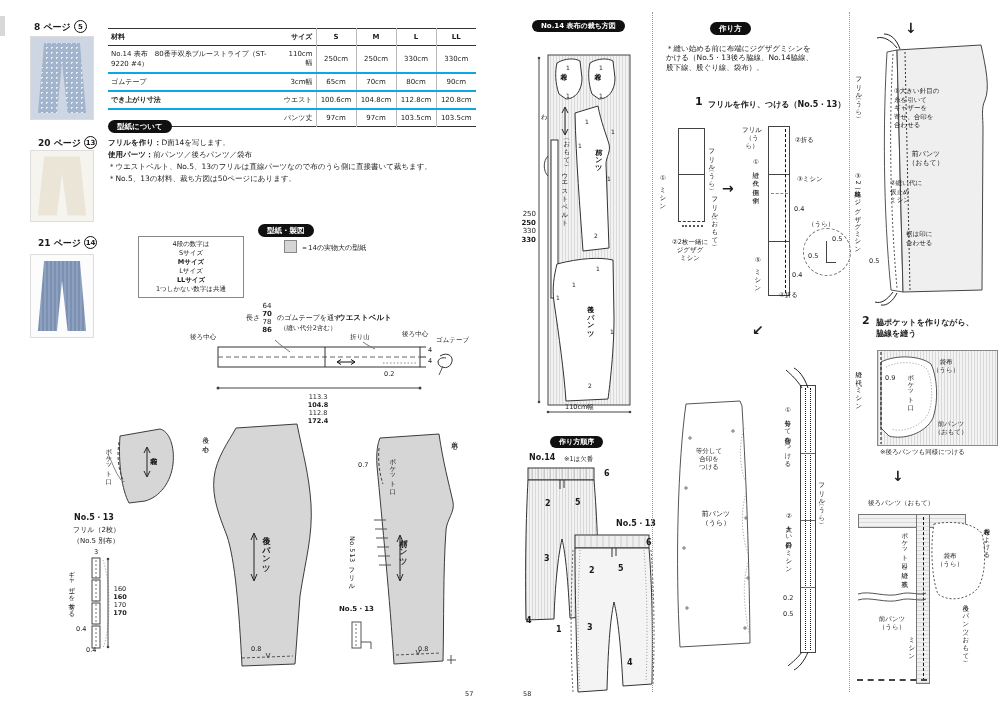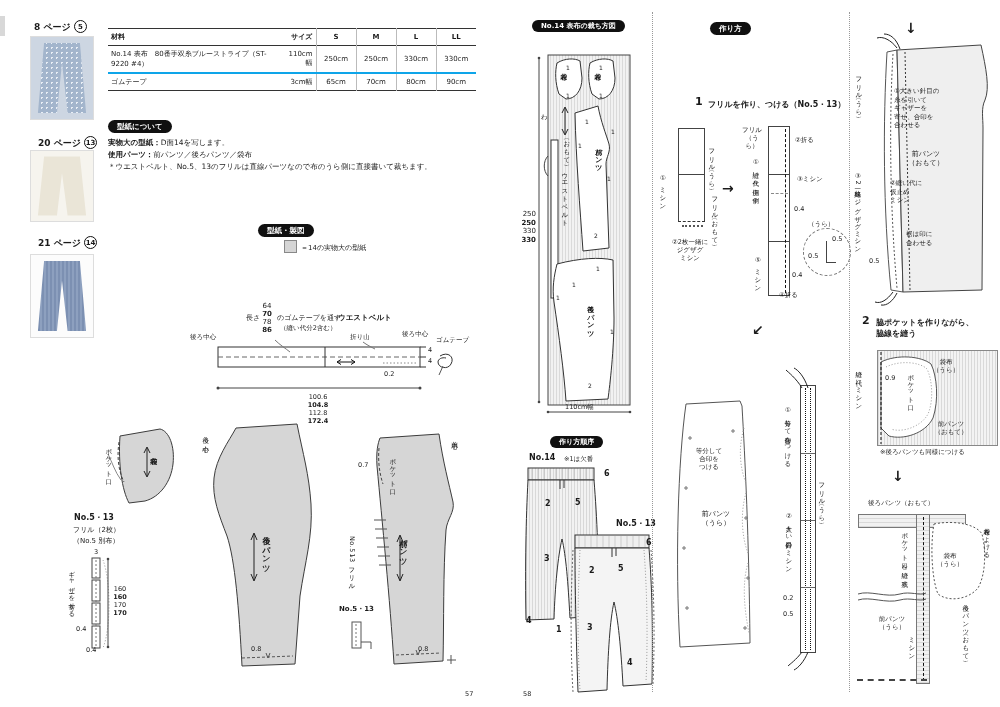--- a/index.html
+++ b/index.html
@@ -79,29 +79,54 @@
       <td class="v">330cm</td>
     </tr>
     <tr>
       <td class="nm">ゴムテープ</td>
       <td class="sp">3cm幅</td>
       <td class="v">65cm</td>
       <td class="v">70cm</td>
       <td class="v">80cm</td>
       <td class="v">90cm</td>
     </tr>
+    <tr class="th2">
+      <td class="nm b">でき上がり寸法</td>
+      <td class="sp">ウエスト</td>
+      <td class="v">100.6cm</td>
+      <td class="v">104.8cm</td>
+      <td class="v">112.8cm</td>
+      <td class="v">120.8cm</td>
+    </tr>
+    <tr>
+      <td class="nm"></td>
+      <td class="sp">パンツ丈</td>
+      <td class="v">97cm</td>
+      <td class="v">97cm</td>
+      <td class="v">103.5cm</td>
+      <td class="v">103.5cm</td>
+    </tr>
   </tbody>
     </table>
 
   <div class="pill abs" style="left:108px;top:120px">型紙について</div>
-  <div class="abs f75" style="left:108px;top:138px"><span class="b">実物大の型紙：</span><span>D面14を写します。</span></div>
+  <div class="abs f75" style="left:108px;top:138px"><span class="b">フリルを作り：</span><span>D面14を写します。</span></div>
   <div class="abs f75" style="left:108px;top:150px"><span class="b">使用パーツ：</span><span>前パンツ／後ろパンツ／袋布</span></div>
   <div class="abs f75" style="left:108px;top:162px;width:400px">＊ウエストベルト、No.5、13のフリルは直線パーツなので布のうら側に直接書いて裁ちます。</div>
+  <div class="abs f75" style="left:108px;top:174px;width:400px">＊No.5、13の材料、裁ち方図は50ページにあります。</div>
 
   <div class="pill abs" style="left:258px;top:224px">型紙・製図</div>
+  <div class="sizebox abs" style="left:138px;top:236px;width:106px">
+    <div>4段の数字は</div>
+    <div>Sサイズ</div>
+    <div class="b">Mサイズ</div>
+    <div>Lサイズ</div>
+    <div class="b">LLサイズ</div>
+    <div>1つしかない数字は共通</div>
+  </div>
   <div class="abs" style="left:284px;top:240px;width:13px;height:13px;background:#d5d5d5;border:1px solid #888"></div>
   <div class="abs f7" style="left:301px;top:243px">＝14の実物大の型紙</div>
 
   <svg style="left:185px;top:290px" width="290" height="125" viewBox="0 0 290 125">
     <rect x="33" y="57" width="202" height="20" fill="#fff" stroke="#333"></rect>
     <line x1="33" y1="67" x2="235" y2="67" stroke="#666" stroke-dasharray="5,3"></line>
     <line x1="140" y1="57" x2="140" y2="77" stroke="#333"></line>
     <path d="M152,72 h18 M152,72 l4,-2.5 M152,72 l4,2.5 M170,72 l-4,-2.5 M170,72 l-4,2.5" stroke="#111" fill="none"></path>
     <line x1="198" y1="73" x2="233" y2="73" stroke="#888" stroke-dasharray="1.5,2"></line>
     <path d="M235,57 h6 M235,67 h6 M235,77 h6" stroke="#333"></path>
@@ -124,21 +149,21 @@
   <div class="abs f65" style="left:280px;top:324px">（縫い代分2含む）</div>
   <div class="abs f75 b" style="left:338px;top:313px">ウエストベルト</div>
   <div class="abs f65" style="left:190px;top:333px">後ろ中心</div>
   <div class="abs f65" style="left:350px;top:333px">折り山</div>
   <div class="abs f65" style="left:402px;top:330px">後ろ中心</div>
   <div class="abs f65" style="left:436px;top:336px">ゴムテープ</div>
   <div class="abs f65" style="left:428px;top:346px">4</div>
   <div class="abs f65" style="left:428px;top:357px">4</div>
   <div class="abs f65" style="left:384px;top:370px">0.2</div>
   <div class="abs f65 ctr leadnum" style="left:300px;top:393px;width:36px">
-    <div>100.6</div>
+    <div>113.3</div>
     <div class="b">104.8</div>
     <div>112.8</div>
     <div class="b">172.4</div>
   </div>
 
   <svg style="left:90px;top:420px" width="380" height="285" viewBox="0 0 380 285">
     <path d="M30,16 L70,9 C79,11 85,26 83,44 C81,62 70,77 55,81 L39,83 C32,70 28,44 30,16 Z" fill="#d6d6d6" stroke="#3c3c3c"></path>
     <path d="M57,28 v28 M54,33 l3,-6 3,6 M54,51 l3,6 3,-6" stroke="#222" fill="none"></path>
     <path d="M29,22 C27,36 28,50 34,62" stroke="#444" stroke-dasharray="3,2" fill="none"></path>
     <path d="M18,34 C22,42 25,52 31,60" stroke="#888" fill="none"></path>
@@ -280,20 +305,23 @@
   <div class="abs f8 b" style="left:556px;top:625px">1</div>
   <div class="abs f8 b" style="left:627px;top:658px">4</div>
 
   <div class="abs f65" style="left:465px;top:690px">57</div>
   <div class="abs f65" style="left:523px;top:690px">58</div>
 
   <div class="vsep" style="left:652px;top:12px;height:680px"></div>
   <div class="vsep" style="left:849px;top:12px;height:680px"></div>
 
   <div class="pill abs" style="left:710px;top:22px">作り方</div>
+  <div class="abs f75 ml" style="left:666px;top:44px;width:180px">＊縫い始める前に布端にジグザグミシンを
+かける（No.5・13後ろ脇線、No.14脇線、
+股下線、股ぐり線、袋布）。</div>
   <div class="abs f11 b" style="left:695px;top:95px">1</div>
   <div class="abs f8 b" style="left:708px;top:99px">フリルを作り、つける（No.5・13）</div>
 
   <div class="strip" style="left:678px;top:128px;width:27px;height:94px;border-bottom:1px dashed #333">
     <div style="position:absolute;left:0;top:45px;width:100%;border-top:1px solid #444"></div>
     <div style="position:absolute;left:3px;bottom:-6px;width:21px;border-top:2px dotted #555"></div>
   </div>
   <div class="abs f65 vt" style="left:708px;top:144px">フリル（うら）</div>
   <div class="abs f65 vt" style="left:659px;top:174px">①ミシン</div>
   <div class="abs f65 vt" style="left:711px;top:192px">フリル（おもて）</div>

